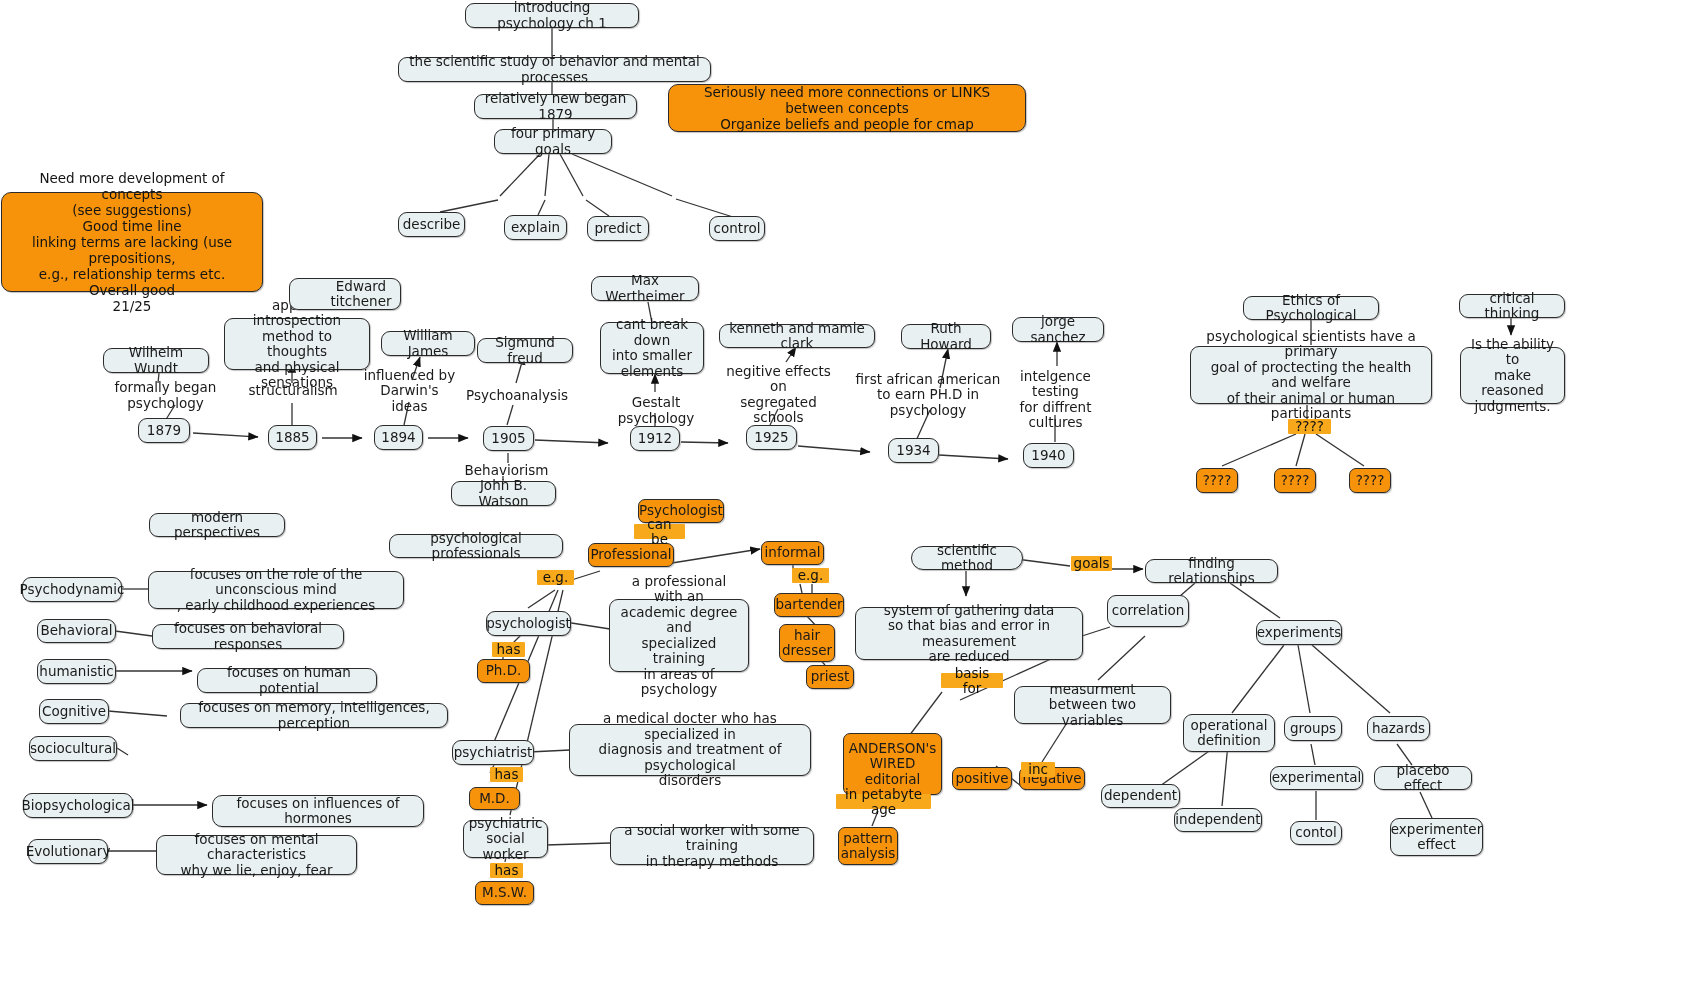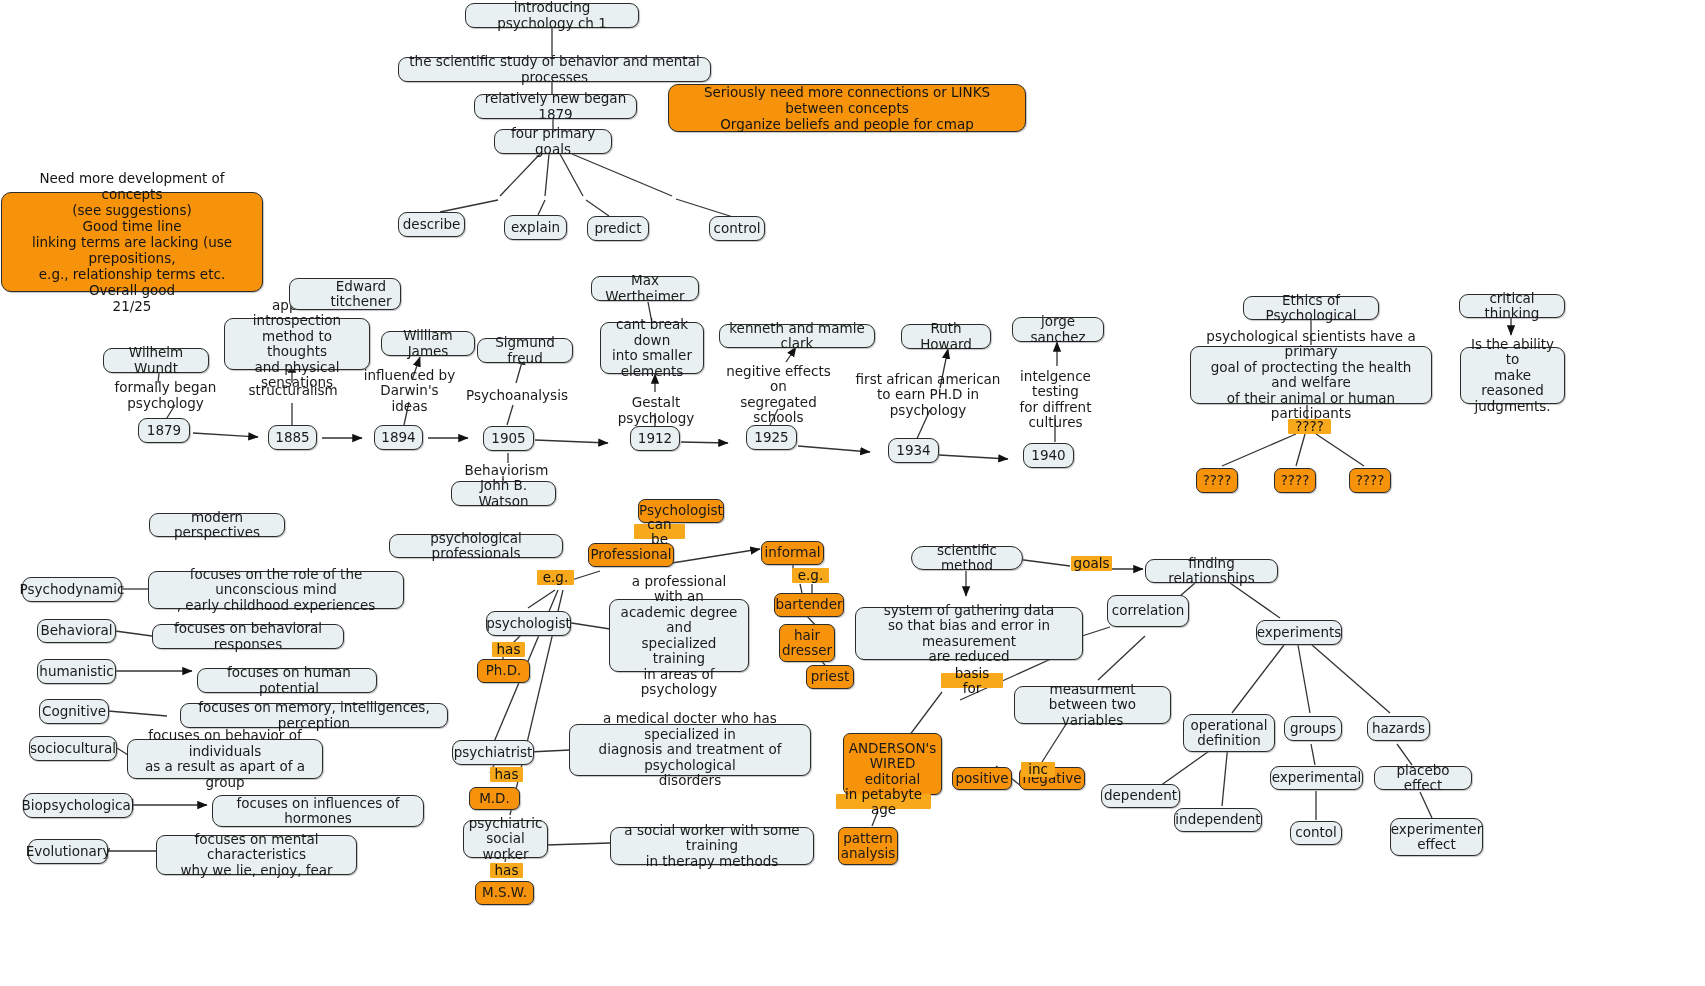--- a/index.html
+++ b/index.html
@@ -291,22 +291,20 @@
   <div class="node" style="left:37px;top:619px;width:79px;height:24px;">Behavioral</div>
   <div class="node" style="left:152px;top:624px;width:192px;height:25px;">focuses on behavioral responses</div>
 
   <div class="node" style="left:37px;top:659px;width:79px;height:25px;">humanistic</div>
   <div class="node" style="left:197px;top:668px;width:180px;height:25px;padding-left:12px;">focuses on human potential</div>
 
   <div class="node" style="left:39px;top:699px;width:70px;height:25px;">Cognitive</div>
   <div class="node" style="left:167px;top:703px;width:268px;height:25px;margin-left:13px;">focuses on memory, intelligences, perception</div>
 
   <div class="node" style="left:29px;top:736px;width:88px;height:25px;">sociocultural</div>
-  <div class="node" style="left:127px;top:739px;width:196px;height:40px;">focuses on behavior of individuals
-as a result as apart of a group</div>
 
   <div class="node" style="left:23px;top:793px;width:110px;height:25px;">Biopsychological</div>
   <div class="node" style="left:212px;top:795px;width:212px;height:32px;border-radius:10px;">focuses on influences of hormones</div>
 
   <div class="node" style="left:28px;top:839px;width:80px;height:25px;">Evolutionary</div>
   <div class="node" style="left:156px;top:835px;width:201px;height:40px;">focuses on mental characteristics
 why we lie, enjoy, fear</div>
 
   <div class="node" style="left:389px;top:534px;width:174px;height:24px;">psychological professionals</div>
 

